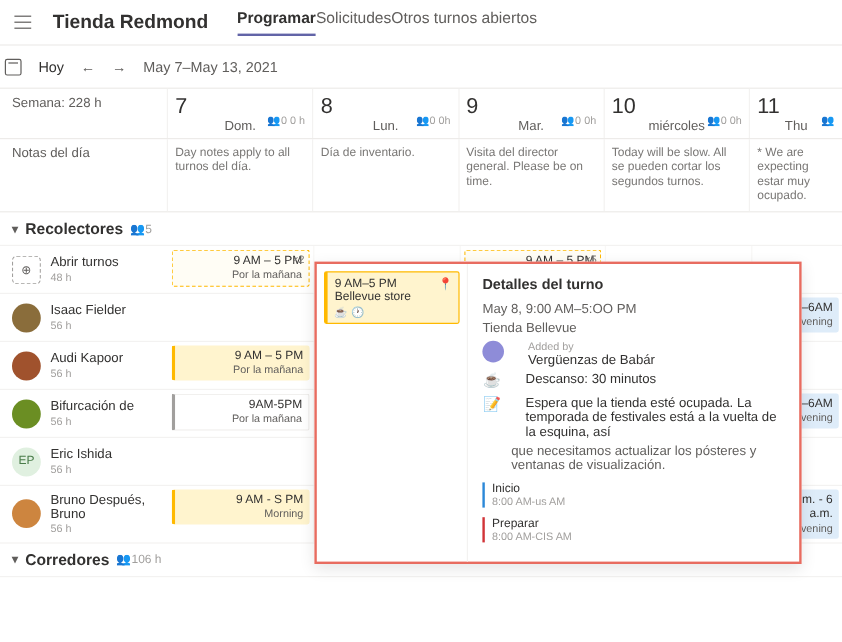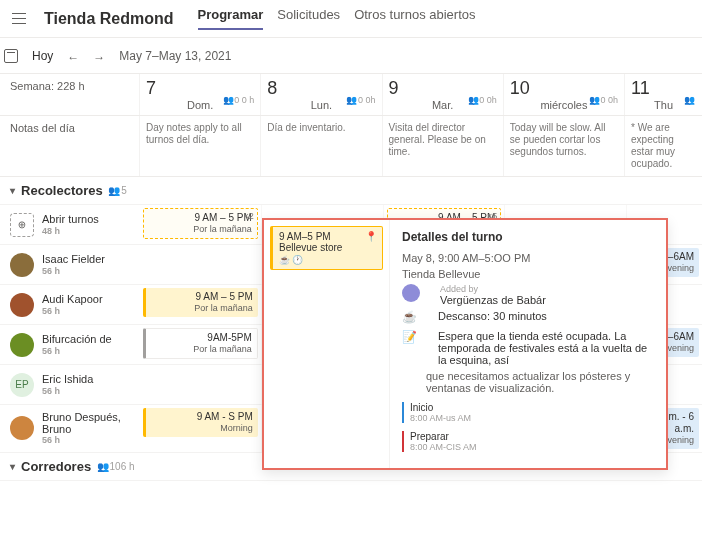--- a/index.html
+++ b/index.html
@@ -1,21 +1,21 @@
 <!DOCTYPE html>
 <html><head>
 <meta charset="utf-8">
 <style>
 * { box-sizing: border-box; margin: 0; padding: 0; }
 body { font-family: "Segoe UI", sans-serif; font-size: 12px; color: #323130; background: #fff; width: 702px; height: 535px; overflow: hidden; position: relative; }
 .topbar { display: flex; align-items: center; height: 38px; padding: 0 12px; border-bottom: 1px solid #edebe9; gap: 16px; }
 .hamburger { width: 16px; height: 16px; display: flex; flex-direction: column; justify-content: space-around; cursor: pointer; }
 .hamburger span { height: 1px; background: #605e5c; width: 14px; }
 .store-name { font-size: 16px; font-weight: 600; }
-.tabs { display: flex; gap: 14px; margin-left: 8px; }
+.tabs { display: flex; gap: 0; margin-left: 8px; }
 .tab { font-size: 13px; color: #605e5c; padding-bottom: 6px; cursor: pointer; }
 .tab.active { color: #323130; border-bottom: 2px solid #6264a7; font-weight: 600; }
 .toolbar { display: flex; align-items: center; height: 36px; padding: 0 4px; gap: 14px; border-bottom: 1px solid #edebe9; }
 .cal-icon { width: 14px; height: 14px; border: 1px solid #605e5c; border-radius: 2px; position: relative; }
 .cal-icon::before { content: ""; position: absolute; top: 2px; left: 2px; right: 2px; height: 1px; background: #605e5c; }
 .arrow { font-size: 12px; color: #605e5c; cursor: pointer; }
 .range { font-size: 12px; color: #605e5c; }
 .header-row { display: flex; border-bottom: 1px solid #edebe9; }
 .side-col { width: 140px; flex-shrink: 0; padding: 6px 10px; font-size: 11px; color: #605e5c; border-right: 1px solid #f3f2f1; }
 .day-col { flex: 1; min-width: 0; border-right: 1px solid #f3f2f1; padding: 4px 6px; position: relative; }
@@ -27,21 +27,21 @@
 .notes-cell { flex: 1; font-size: 10px; color: #797775; padding: 6px; border-right: 1px solid #f3f2f1; line-height: 1.2; min-width: 0; }
 .notes-cell:last-child { border-right: none; }
 .group-header { padding: 6px 10px; font-size: 13px; font-weight: 600; border-bottom: 1px solid #f3f2f1; display: flex; align-items: center; gap: 6px; }
 .group-header .chev { font-size: 10px; color: #605e5c; }
 .group-count { font-size: 10px; color: #a19f9d; font-weight: 400; }
 .person-row { display: flex; border-bottom: 1px solid #f3f2f1; min-height: 40px; }
 .person-side { width: 140px; flex-shrink: 0; display: flex; align-items: center; gap: 8px; padding: 4px 10px; }
 .avatar { width: 24px; height: 24px; border-radius: 50%; background: #ccc; flex-shrink: 0; display: flex; align-items: center; justify-content: center; font-size: 10px; color: #fff; }
 .avatar.open { background: #fff; border: 1px dashed #a19f9d; color: #605e5c; border-radius: 4px; }
 .person-name { font-size: 11px; line-height: 1.1; }
-.person-hours { font-size: 9px; color: #a19f9d; font-weight: bold; }
+.person-hours { font-size: 9px; color: #a19f9d; }
 .shift-cell { flex: 1; min-width: 0; border-right: 1px solid #f8f7f6; padding: 3px; position: relative; text-align: right; }
 .shift-cell:last-child { border-right: none; }
 .shift { border-radius: 2px; padding: 3px 5px; font-size: 10px; line-height: 1.2; border-left: 3px solid transparent; position: relative; }
 .shift .label { font-size: 9px; color: #605e5c; }
 .shift.yellow { background: #fff4ce; border-left-color: #ffb900; }
 .shift.blue { background: #deecf9; border-left-color: #2b88d8; }
 .shift.white { background: #fff; border: 1px solid #edebe9; border-left: 3px solid #a19f9d; }
 .shift.dotted { border: 1px dashed #a19f9d; background: #fafafa; }
 .shift.dotted.yellow-dash { border-color: #ffb900; background: #fffdf5; }
 .shift .mult { position: absolute; top: 2px; right: 3px; font-size: 9px; color: #797775; }

